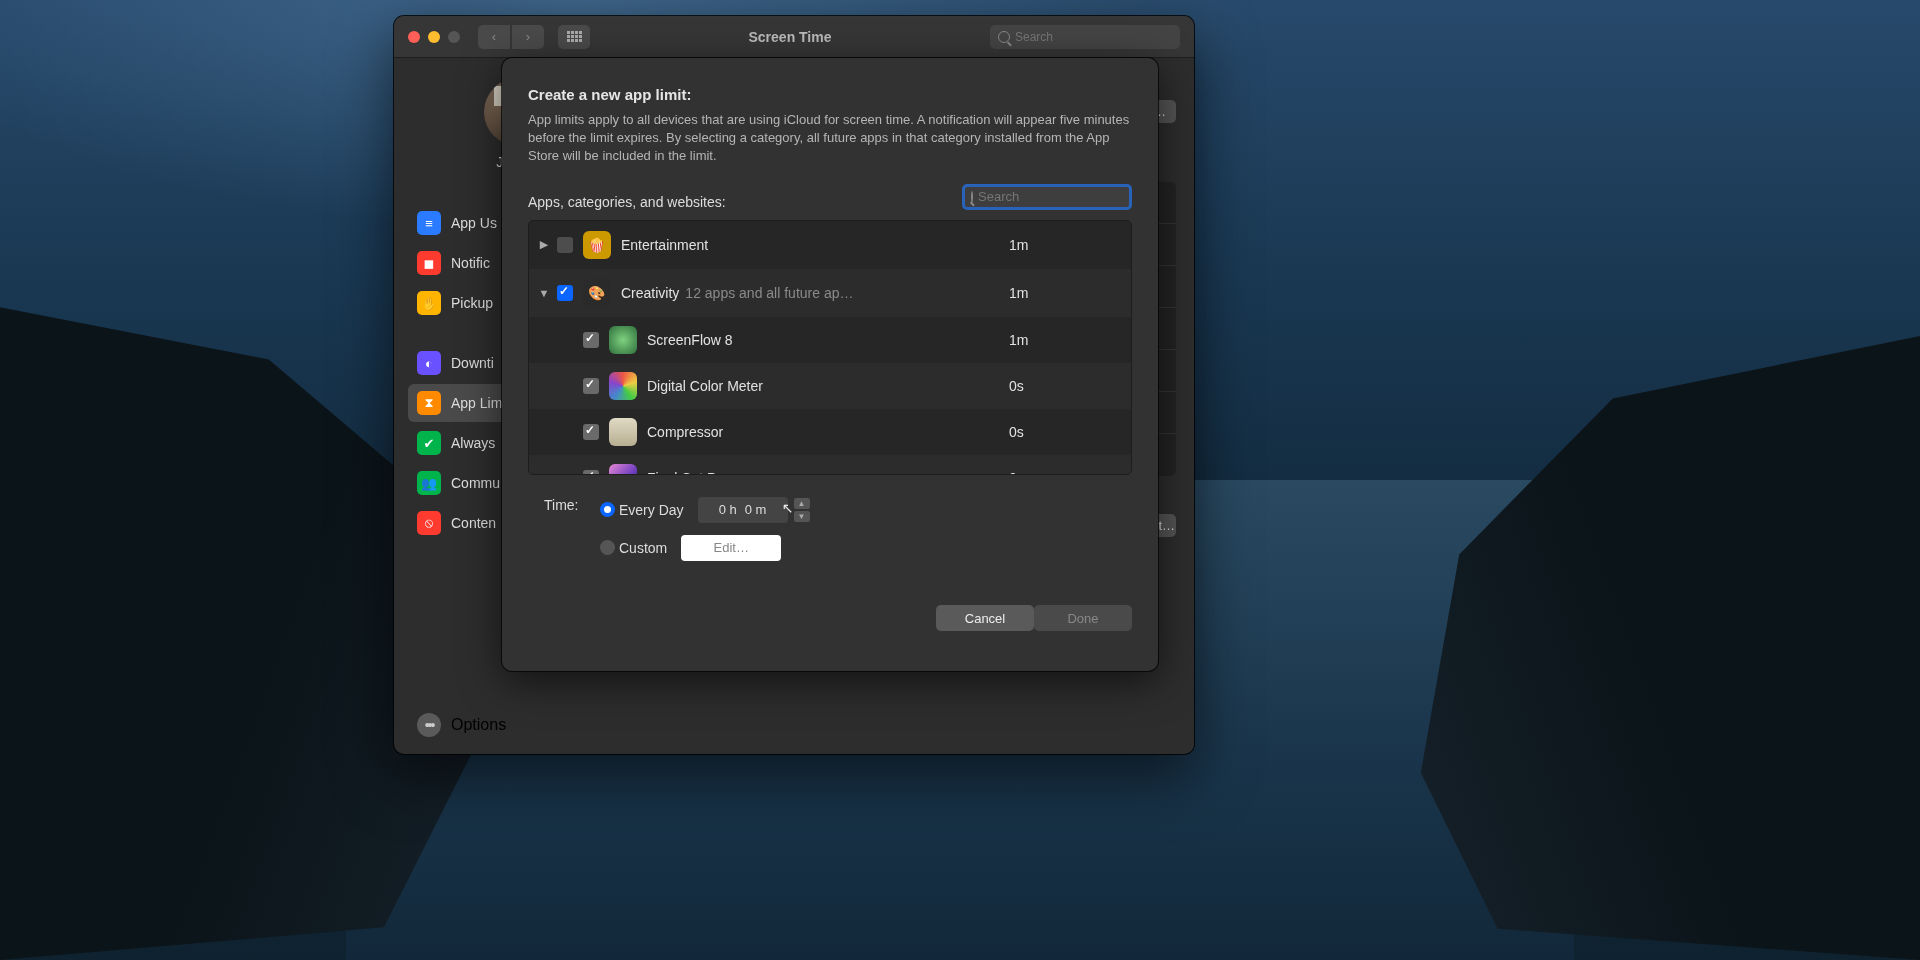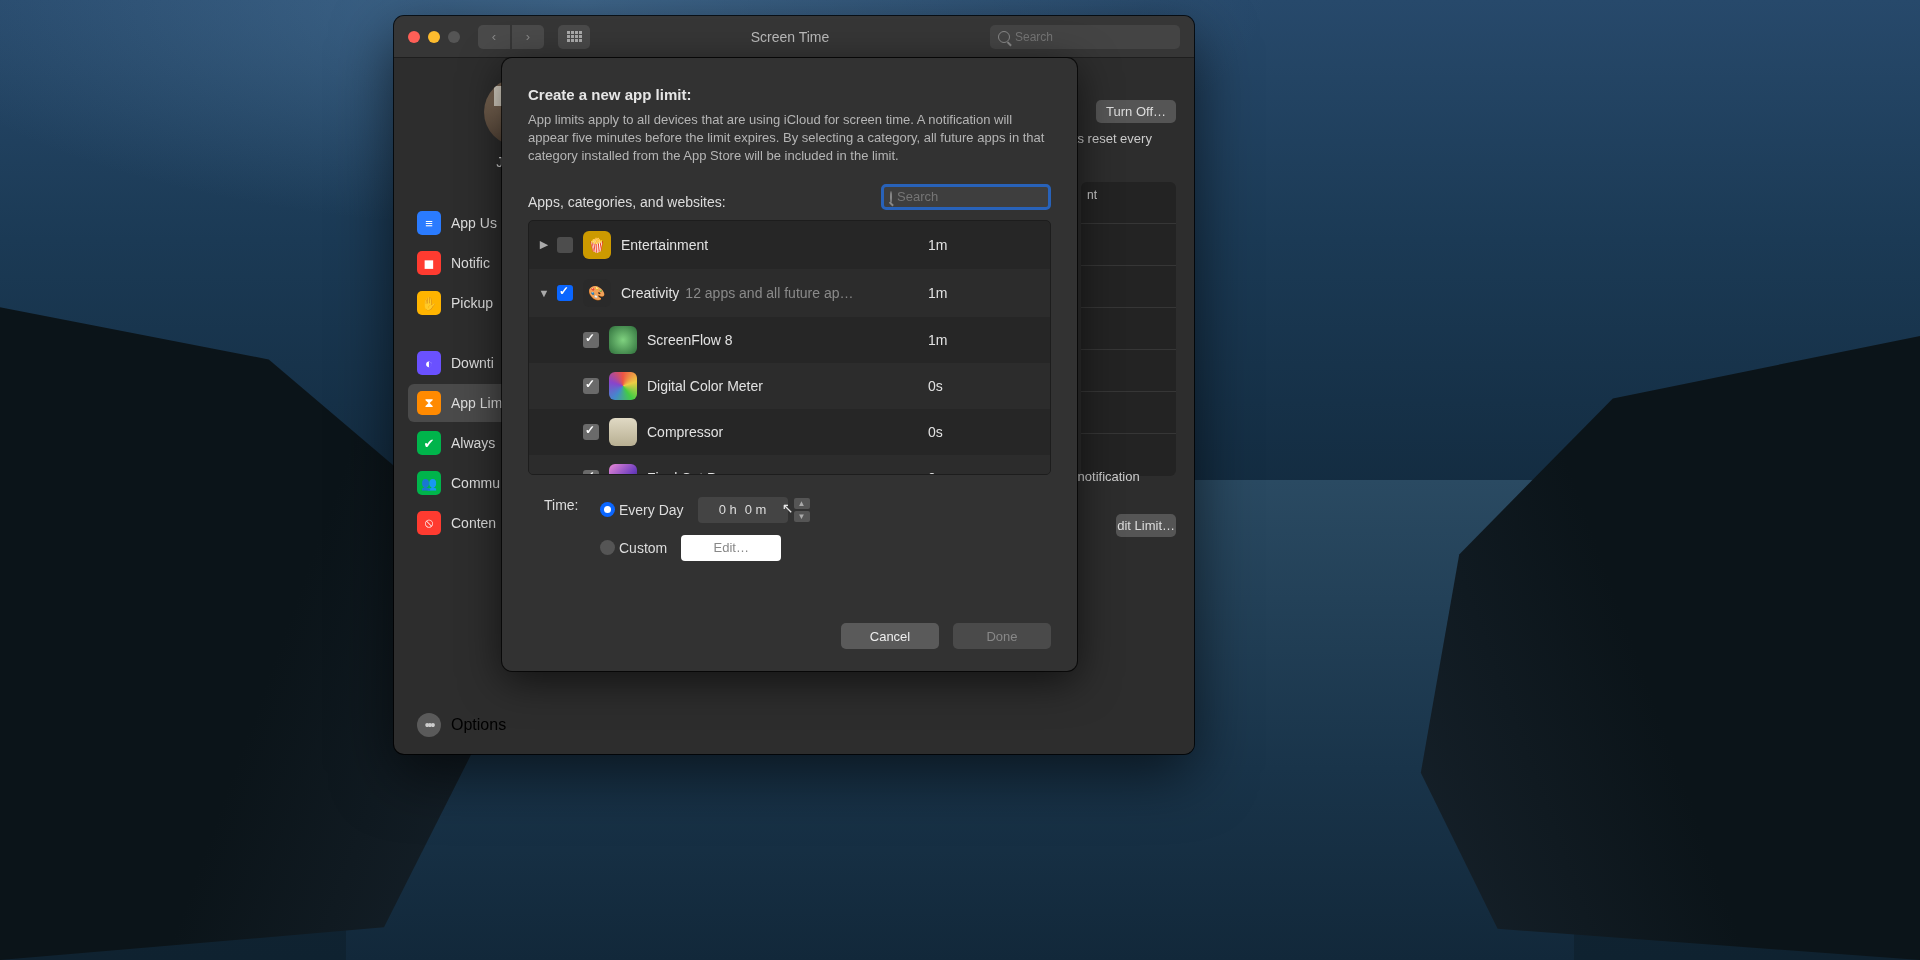--- a/index.html
+++ b/index.html
@@ -12,21 +12,21 @@
 .titlebar { height:42px; background:#363636; display:flex; align-items:center; padding:0 14px; gap:10px; border-bottom:1px solid #1e1e1e; }
 .traffic { display:flex; gap:8px; }
 .dot { width:12px; height:12px; border-radius:50%; }
 .red{background:#ff5f57;} .yellow{background:#febc2e;} .gray{background:#555;}
 .nav-btn-group { display:flex; gap:2px; margin-left:8px; }
 .nav-btn { width:32px; height:24px; background:#4a4a4a; display:flex; align-items:center; justify-content:center; border-radius:5px; color:#888; font-size:13px; }
 .nav-btn:first-child{border-radius:5px 0 0 5px;} .nav-btn:last-child{border-radius:0 5px 5px 0;}
 .grid-btn { width:32px; height:24px; background:#4a4a4a; border-radius:5px; margin-left:4px; display:flex; align-items:center; justify-content:center; }
 .grid-icon { display:grid; grid-template-columns:repeat(4,3px); grid-template-rows:repeat(3,3px); gap:1px; }
 .grid-icon span { background:#aaa; }
-.title { flex:1; text-align:center; color:#bbb; font-size:14px; font-weight:400; }
+.title { flex:1; text-align:center; color:#bbb; font-size:14px; font-weight:700; }
 .search-wrap { width:190px; height:24px; background:#444; border-radius:5px; display:flex; align-items:center; padding:0 8px; gap:5px; }
 .mag { width:12px; height:12px; border:1.5px solid #888; border-radius:50%; position:relative; }
 .mag::after{content:'';position:absolute;width:5px;height:1.5px;background:#888;bottom:-3px;right:-3px;transform:rotate(45deg);}
 .search-input { background:none; border:none; color:#888; font-size:12px; flex:1; outline:none; }
 .content { display:flex; height:calc(100% - 42px); }
 .sidebar { width:238px; padding:20px 4px 10px 14px; display:flex; flex-direction:column; gap:2px; }
 .profile { display:flex; flex-direction:column; align-items:center; margin-bottom:18px; padding:0 20px 14px; }
 .avatar { width:68px; height:68px; border-radius:50%; background:radial-gradient(circle at 35% 30%,#8b7560,#3d3026); margin-bottom:8px; position:relative; overflow:hidden; }
 .avatar::after{content:'';position:absolute;left:10px;top:8px;width:26px;height:20px;background:#d9d2c5;}
 .profile-name { color:#ddd; font-size:14px; }
@@ -37,21 +37,21 @@
 .side-options { margin-top:auto; display:flex; align-items:center; gap:10px; padding:7px 9px; }
 .opt-icon { width:24px;height:24px;border-radius:50%;background:#5a5a5a;display:flex;align-items:center;justify-content:center;color:#ccc;font-size:14px;letter-spacing:-2px;}
 .main { flex:1; background:#2d2d2d; position:relative; }
 .turn-off { position:absolute; right:18px; top:42px; background:#555; color:#ddd; padding:4px 10px; border-radius:5px; font-size:13px; }
 .main-text { position:absolute; right:18px; top:72px; width:105px; color:#ccc; font-size:13px; line-height:1.45; text-align:left; }
 .detail { position:absolute; right:18px; top:124px; width:95px; background:#232323; border-radius:6px; }
 .detail-row { height:42px; border-bottom:1px solid #363636; }
 .notif-text { position:absolute; right:18px; top:410px; width:110px; color:#ccc; font-size:13px; line-height:1.45; }
 .edit-limit { position:absolute; right:18px; top:456px; background:#555; color:#ddd; padding:4px 1px; border-radius:5px; font-size:13px; }
 
-.modal { position:absolute; left:502px; top:58px; width:575px; height:613px; background:#323232; border-radius:10px; box-shadow:0 10px 40px rgba(0,0,0,.6),0 0 0 1px rgba(0,0,0,.7); padding:28px 26px 22px; }
+.modal { position:absolute; left:502px; top:58px; width:656px; height:613px; background:#323232; border-radius:10px; box-shadow:0 10px 40px rgba(0,0,0,.6),0 0 0 1px rgba(0,0,0,.7); padding:28px 26px 22px; }
 .modal h2 { color:#e6e6e6; font-size:15px; font-weight:600; margin-bottom:8px; }
 .modal-desc { color:#b5b5b5; font-size:13px; line-height:1.4; margin-bottom:18px; }
 .apps-cat-row { display:flex; align-items:flex-end; justify-content:space-between; margin-bottom:10px; }
 .apps-cat-row label { color:#ddd; font-size:14px; }
 .modal-search { width:170px; height:26px; border:3px solid #2862b9; border-radius:5px; background:#3e3e3e; display:flex; align-items:center; padding:0 6px; gap:5px; }
 .modal-search input { background:none; border:none; outline:none; color:#aaa; font-size:13px; flex:1; }
 .table { background:#262626; border-radius:5px; overflow:hidden; border:1px solid #1d1d1d; }
 .thead { display:flex; height:28px; background:#2c2c2c; border-bottom:1px solid #1c1c1c; }
 .th-name { flex:1; }
 .th-avg { width:128px; border-left:1px solid #1c1c1c; color:#ccc; font-size:12px; font-weight:600; display:flex; align-items:center; padding-left:8px; }
@@ -74,21 +74,21 @@
 .radio-col { display:flex; flex-direction:column; gap:12px; }
 .radio-row { display:flex; align-items:center; gap:4px; }
 .radio { width:15px; height:15px; border-radius:50%; background:#555; position:relative; }
 .radio.on { background:#0a66ff; }
 .radio.on::after { content:''; position:absolute; inset:4px; background:#fff; border-radius:50%; }
 .time-input { width:90px; height:26px; background:#444; border-radius:4px; margin-left:10px; display:flex; align-items:center; justify-content:center; gap:8px; font-size:13px; color:#ddd; position:relative; }
 .stepper { width:16px; display:flex; flex-direction:column; margin-left:2px; }
 .stepper div { height:11px; background:#555; color:#aaa; font-size:8px; display:flex; align-items:center; justify-content:center; border-radius:2px; margin:1px 0; }
 .cursor { position:absolute; right:-6px; top:3px; font-size:14px; color:#e8e8e8; pointer-events:none; }
 .edit-btn { width:100px; height:26px; background:#ffffff; border-radius:4px; margin-left:10px; display:flex; align-items:center; justify-content:center; font-size:13px; color:#888; }
-.modal-footer { position:absolute; bottom:22px; right:26px; display:flex; gap:14px; }
+.modal-footer { position:absolute; bottom:40px; right:26px; display:flex; }
 .btn { width:98px; height:26px; border-radius:5px; display:flex; align-items:center; justify-content:center; font-size:13px; }
 .btn-cancel { background:#5a5a5a; color:#eee; }
 .btn-done { background:#4a4a4a; color:#888; }
 </style>
 </head>
 <body>
 <div class="wallpaper"></div>
 <div class="water"></div>
 <div class="rocks-left"></div>
 <div class="rocks-right"></div>

